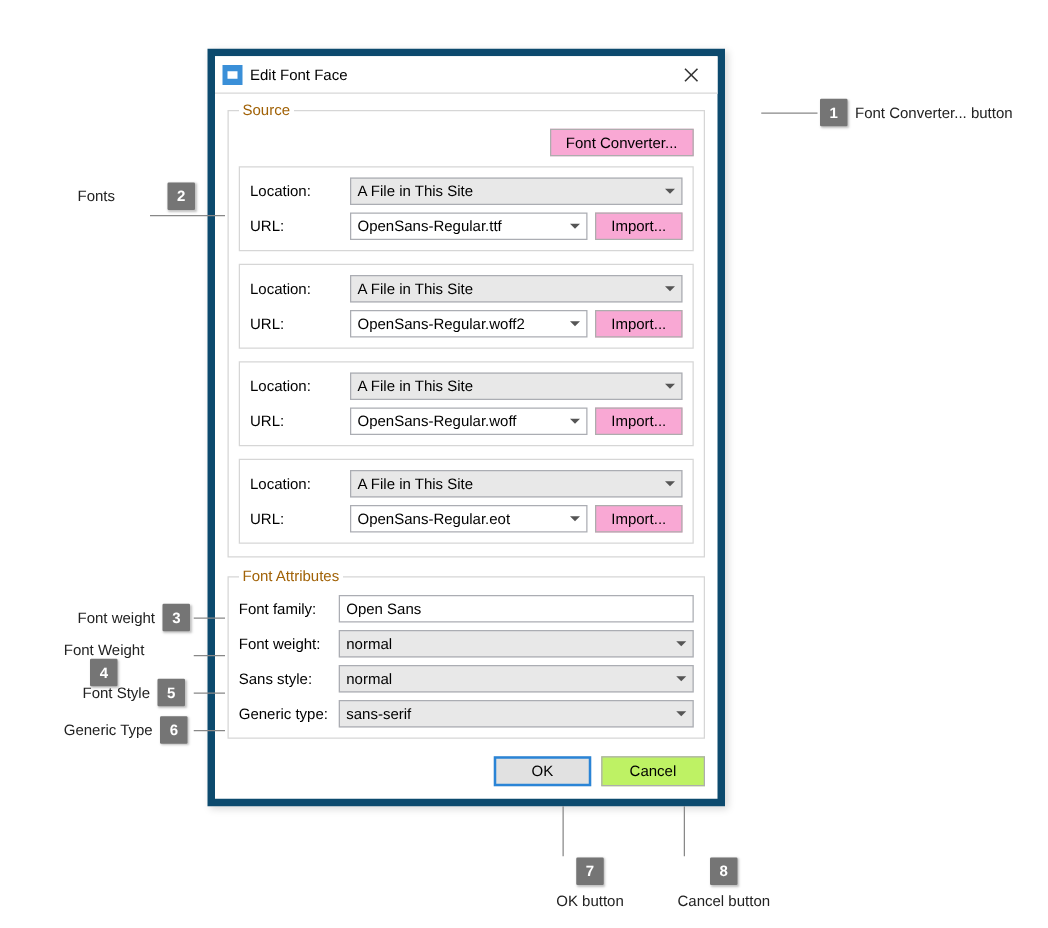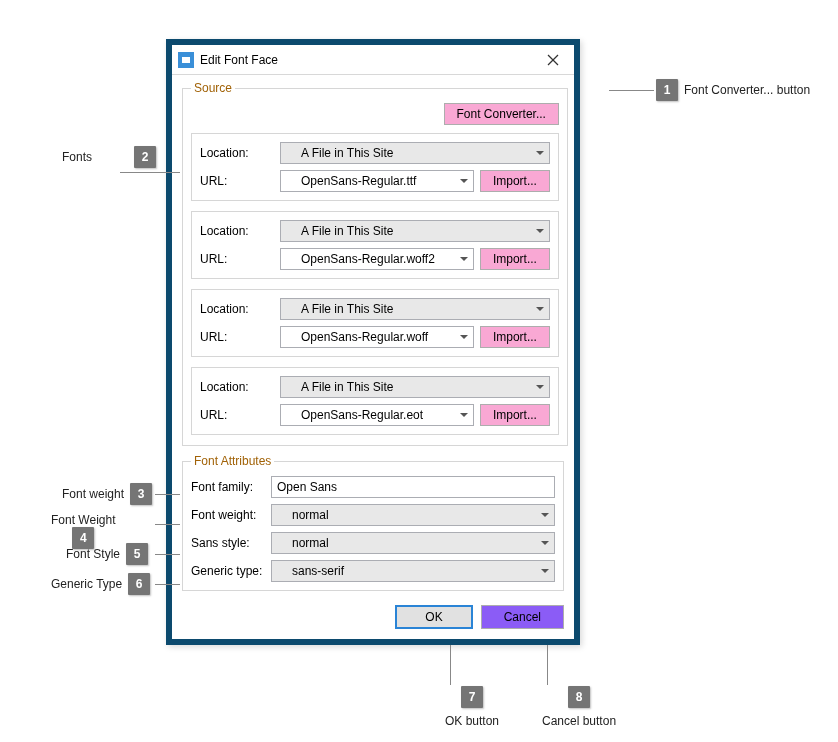--- a/index.html
+++ b/index.html
@@ -93,21 +93,21 @@
     height: 22px;
     border: 1px solid #abadb3;
     display: flex;
     align-items: center;
     position: relative;
     background: #fff;
   }
   .combo { background: #e8e8e8; }
   .combo .val, .combo-editable .val {
     flex: 1;
-    padding: 0 20px;
+    padding: 0 5px;
     white-space: nowrap;
     overflow: hidden;
   }
   .combo .arrow, .combo-editable .arrow {
     width: 18px;
     height: 100%;
     display: flex;
     align-items: center;
     justify-content: center;
   }
@@ -138,21 +138,21 @@
   .btn-primary {
     border: 2px solid #2a84d6;
     background: #e1e1e1;
     padding: 3px 28px;
     cursor: pointer;
     font-family: inherit;
     font-size: 12px;
   }
   .btn-secondary {
     border: 1px solid #adadad;
-    background: #8b5cf6;
+    background: #bef264;
     padding: 4px 22px;
     cursor: pointer;
     font-family: inherit;
     font-size: 12px;
   }
 
   
   .ann {
     position: absolute;
     display: flex;

